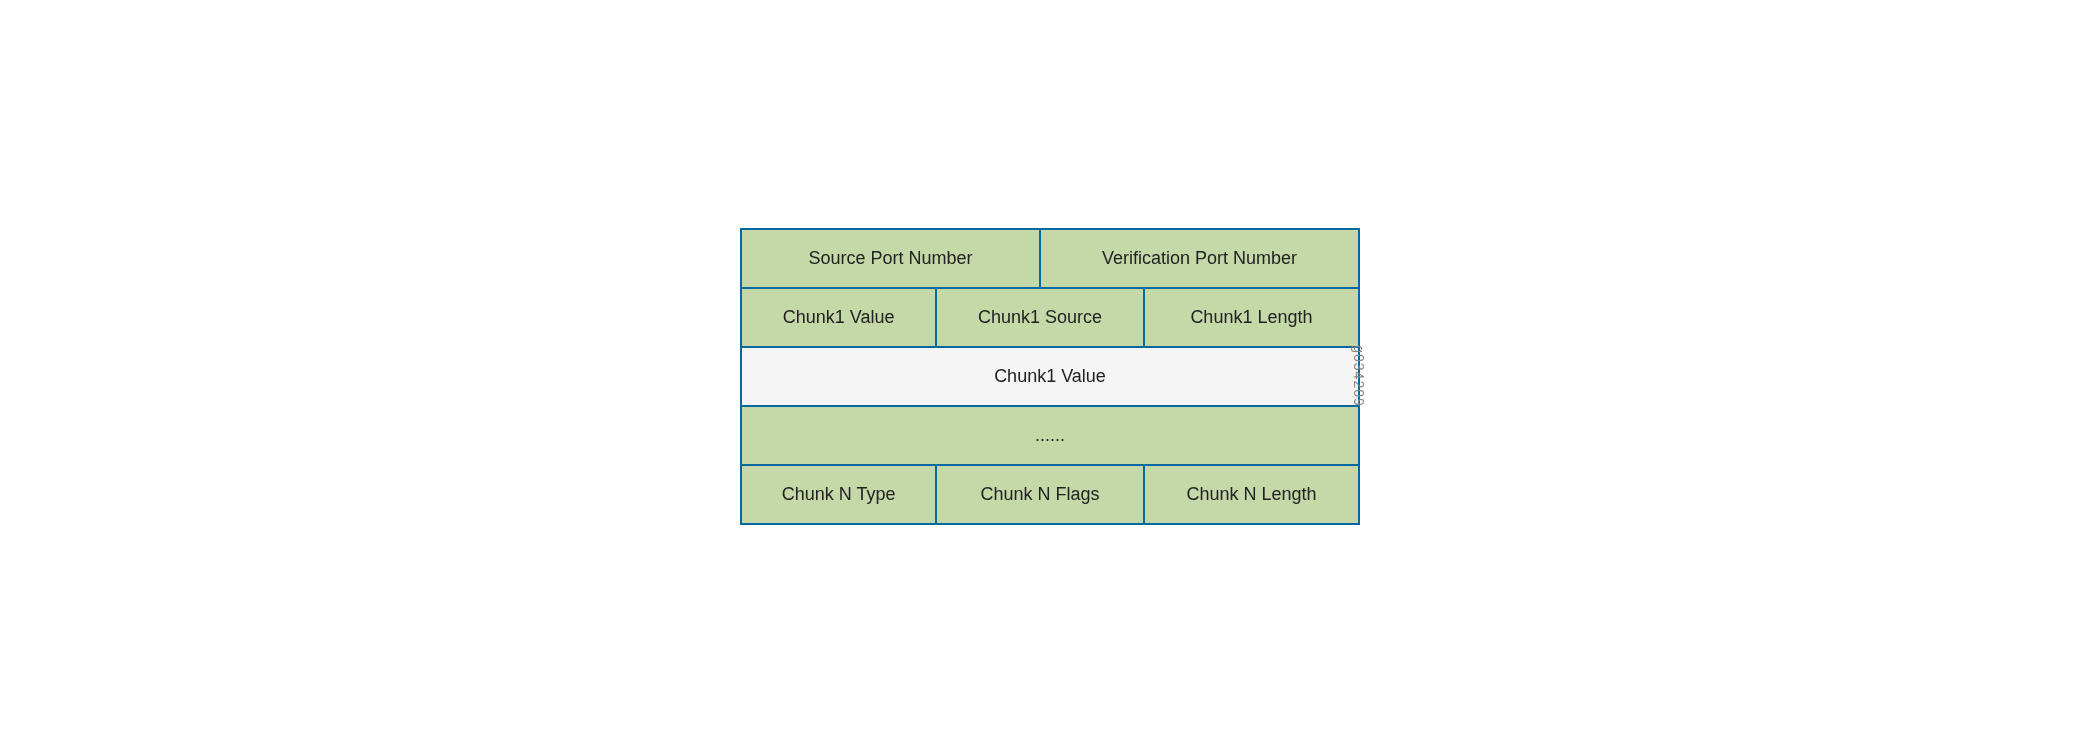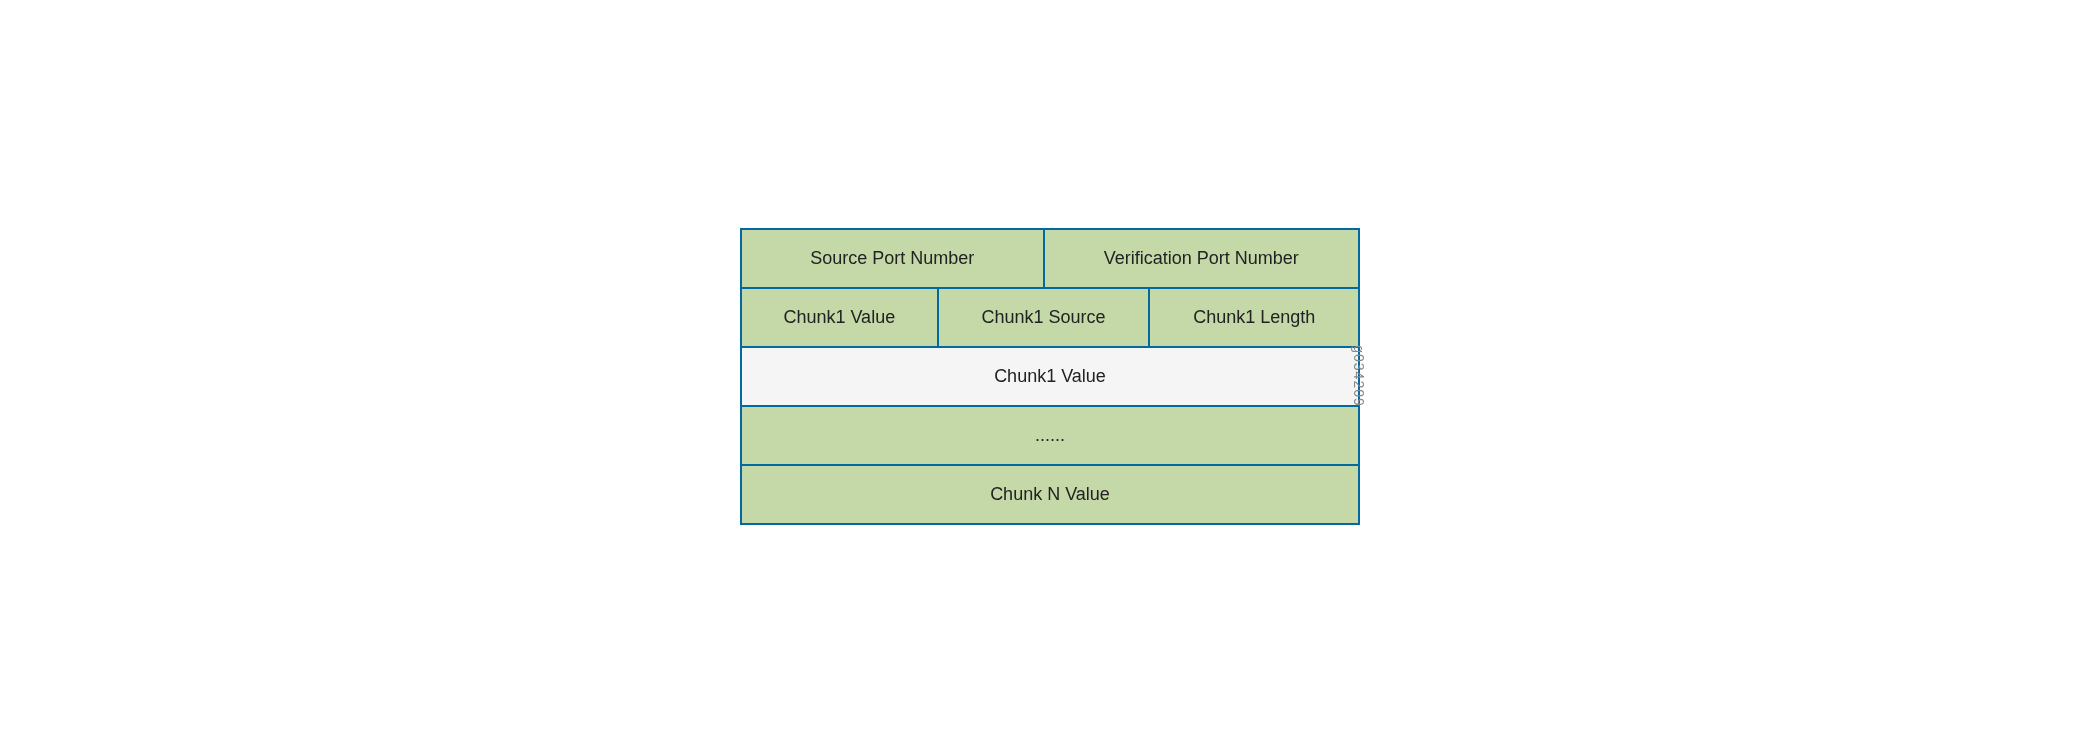--- a/index.html
+++ b/index.html
@@ -72,18 +72,20 @@
           <td colspan="2" class="cell-green">Chunk1 Source</td>
           <td colspan="2" class="cell-green">Chunk1 Length</td>
         </tr>
         <tr>
           <td colspan="6" class="cell-white">Chunk1 Value</td>
         </tr>
         <tr>
           <td colspan="6" class="cell-green">......</td>
         </tr>
         <tr>
-          <td colspan="6" class="cell-green">Chunk N Value</td>
+          <td colspan="2" class="cell-green">Chunk N Type</td>
+          <td colspan="2" class="cell-green">Chunk N Flags</td>
+          <td colspan="2" class="cell-green">Chunk N Length</td>
         </tr>
       </tbody>
   </table>
   <div class="watermark">g034209</div>
 </div>
 
 </body></html>

